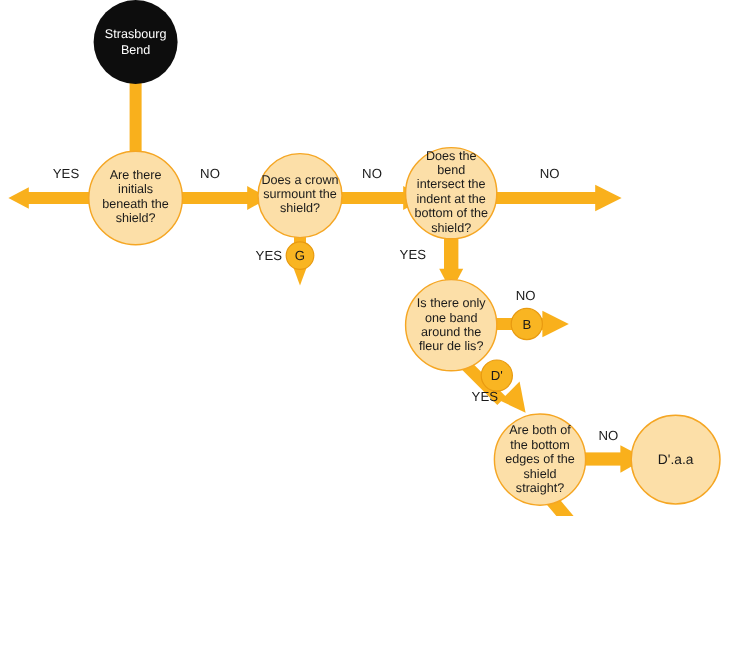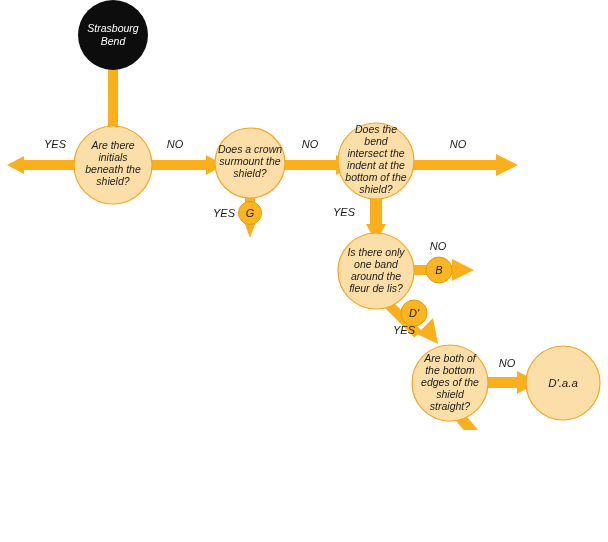--- a/index.html
+++ b/index.html
@@ -7,21 +7,20 @@
     padding: 0;
     background: #ffffff;
   }
   #canvas {
     position: relative;
     width: 608px;
     height: 430px;
     background: #ffffff;
     font-family: "Liberation Sans", sans-serif;
     overflow: hidden;
-    font-style: italic;
   }
   #flow-svg {
     position: absolute;
     left: 0;
     top: 0;
     width: 608px;
     height: 542px;
   }
   .node-text {
     font-family: "Liberation Sans", sans-serif;

